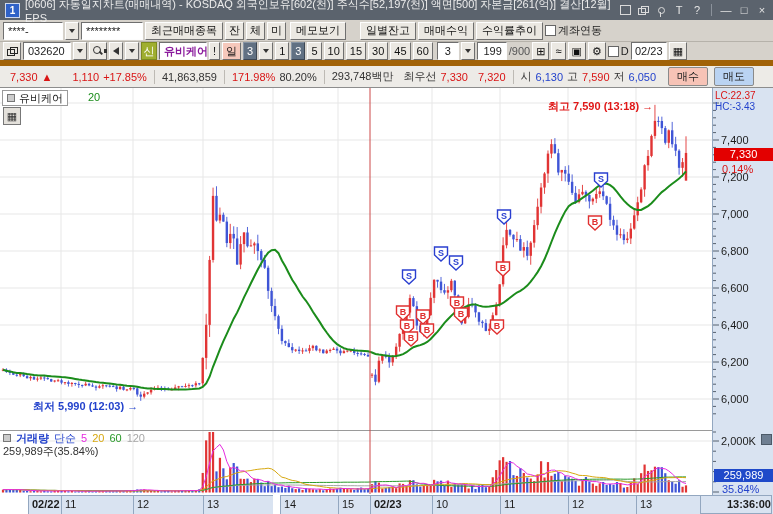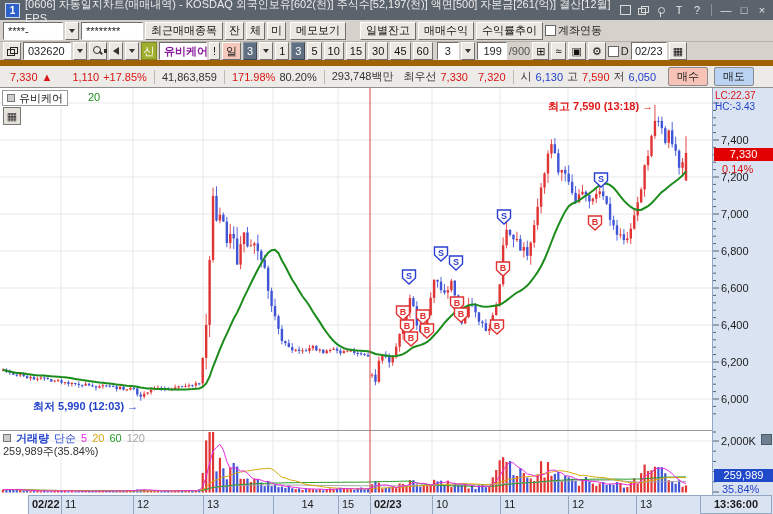--- a/index.html
+++ b/index.html
@@ -57,21 +57,21 @@
            display:flex;align-items:center;justify-content:center;font-size:11px;color:#333}
   .annot-high{color:#e01818;font-weight:bold}
   .annot-low{color:#2342cc;font-weight:bold}
   .pricebadge{background:#e30000;color:#fff;padding:0 3px;width:53px;text-align:center;height:13px;line-height:13px}
   .volbadge{background:#1f49c9;color:#fff;padding:0 3px;width:53px;text-align:center;height:13px;line-height:13px}
   .vol-legend{display:flex;gap:5px;align-items:center}
   #xaxis .xcell{position:absolute;top:0;height:19px;border-left:1px solid #93a7c0;border-top:1px solid #93a7c0;
                 background:#d9e3f1;box-sizing:border-box;padding:2px 0 0 3px;color:#1c1c1c}
   #xaxis .bold{font-weight:bold}
   .timebox{left:700px;top:407px;width:72px;height:19px;background:#d9e3f1;border:1px solid #93a7c0;
-           box-sizing:border-box;text-align:center;padding-top:2px;font-weight:bold;color:#1c1c1c}
+           box-sizing:border-box;text-align:right;padding-top:2px;font-weight:bold;color:#1c1c1c}
   .expand{left:761px;top:346px;width:9px;height:9px;background:#6f7f92;border:1px solid #4d5a68}
 </style>
 </head>
 <body>
 
 <div class="titlebar">
   <span class="appicon">1</span>
   <span class="title">[0606] 자동일지차트(매매내역) - KOSDAQ 외국인보유[602(천)] 주식수[52,197(천)] 액면[500] 자본금[261(억)] 결산[12월] EPS</span>
   <span class="tb-icons">
     <span class="tbico">
@@ -972,21 +972,21 @@
 
   <div class="ov expand"></div>
   <div class="ov volbadge" style="left:714px;top:381px">259,989</div>
   <div class="ov" style="left:722px;top:395px;color:#2342cc">35.84%</div>
 
   <div id="xaxis" style="position: absolute; left: 0px; top: 407px; width: 700px; height: 19px;">
       <div class="xcell bold" style="left: 0px; width: 61px; margin-left: 28px;">02/22</div>
       <div class="xcell" style="left: 61px; width: 72px;">11</div>
       <div class="xcell" style="left: 133px; width: 70px;">12</div>
       <div class="xcell" style="left: 203px; width: 70px;">13</div>
-      <div class="xcell" style="left: 273px; width: 65px; text-align: center;">14</div>
+      <div class="xcell" style="left: 280px; width: 65px;">14</div>
       <div class="xcell" style="left: 338px; width: 32px;">15</div>
       <div class="xcell bold" style="left: 370px; width: 62px;">02/23</div>
       <div class="xcell" style="left: 432px; width: 68px;">10</div>
       <div class="xcell" style="left: 500px; width: 68px;">11</div>
       <div class="xcell" style="left: 568px; width: 68px;">12</div>
       <div class="xcell" style="left: 636px; width: 64px;">13</div>
     </div>
   <div class="ov timebox">13:36:00</div>
 </div>
 

